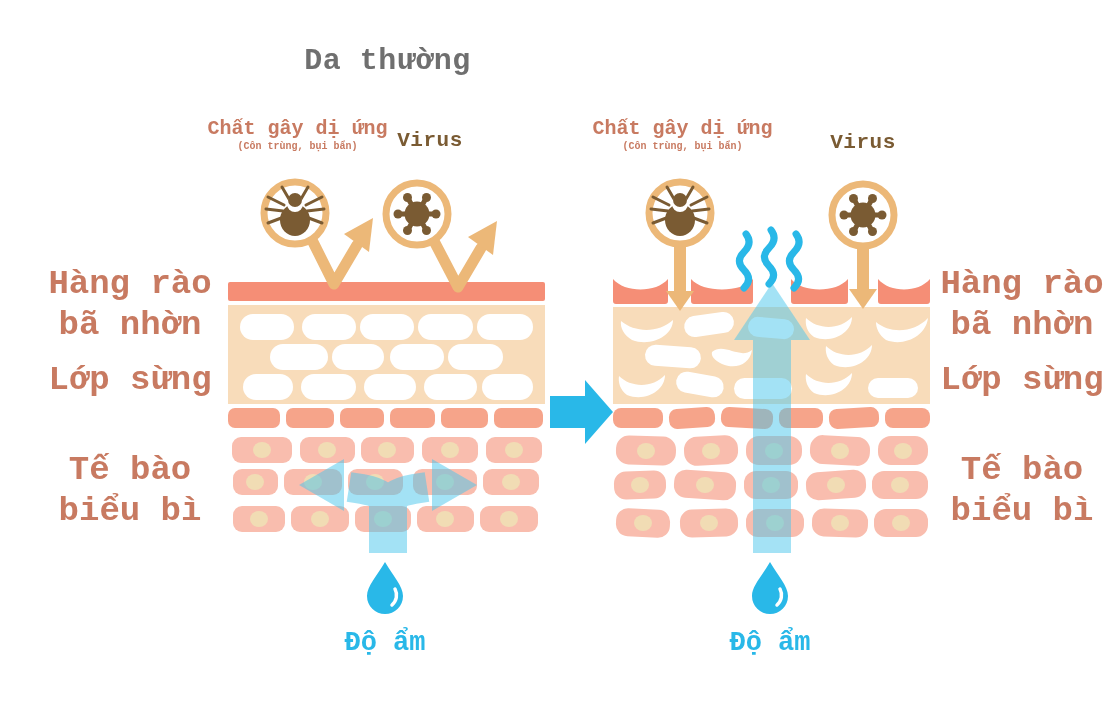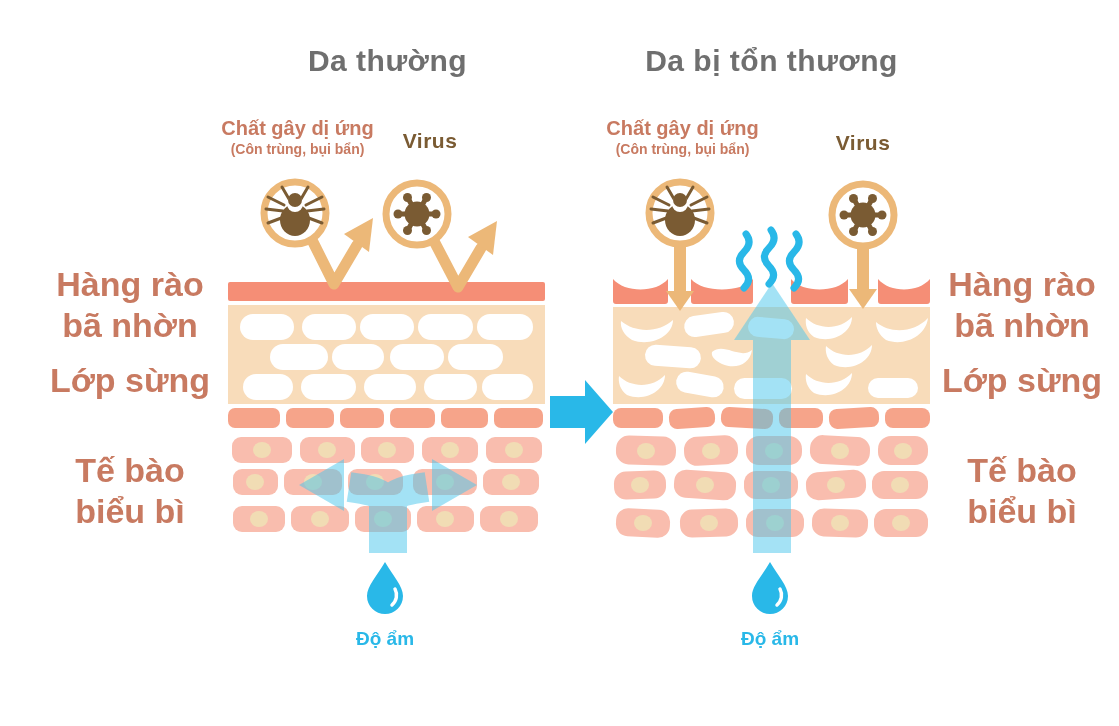--- a/index.html
+++ b/index.html
@@ -3,30 +3,30 @@
 <meta charset="utf-8">
 <style>
   :root{
     --title-gray:#6f6f6f; --label-salmon:#c87a61; --label-brown:#7a5b33;
     --tan:#ecb878; --barrier:#f58e76; --corneum-bg:#f8dcba;
     --cell-dark:#f6a48a; --cell-light:#f9bdae; --nucleus:#f1dcb4;
     --cyan:#29b8e8; --moisture:#4ac6ec;
   }
   html,body{margin:0;padding:0;background:#ffffff;}
   #stage{position:relative;width:1119px;height:726px;background:#fff;overflow:hidden;
-         font-family:Liberation Sans, sans-serif;}
+         font-family:Liberation Mono, monospace;}
   #art{position:absolute;left:0;top:0;}
   .lbl{position:absolute;text-align:center;font-weight:bold;line-height:1.15;}
   .title{font-size:30px;color:var(--title-gray);letter-spacing:.5px;}
   .salmon{color:var(--label-salmon);}
   .layer{font-size:34px;white-space:pre-line;line-height:1.2;}
   .allergen-main{font-size:20px;}
-  .allergen-sub{font-size:14px;font-weight:600;}
+  .allergen-sub{font-size:10px;font-weight:600;}
   .virus-lbl{font-size:21px;color:var(--label-brown);letter-spacing:.5px;}
-  .moist{font-size:19px;color:var(--cyan);}
+  .moist{font-size:27px;color:var(--cyan);}
   
   .f-barrier{fill:var(--barrier);} .f-corneum{fill:var(--corneum-bg);}
   .f-white{fill:#ffffff;} .f-dark{fill:var(--cell-dark);} .f-cell{fill:var(--cell-light);}
   .f-nuc{fill:var(--nucleus);} .f-tan{fill:var(--tan);} .s-tan{stroke:var(--tan);fill:none;}
   .f-cyan{fill:var(--cyan);} .s-cyan{stroke:var(--cyan);fill:none;}
   .f-moist{fill:var(--moisture);} .s-moist{stroke:var(--moisture);fill:none;}
   .f-brown{fill:var(--label-brown);} .s-brown{stroke:var(--label-brown);fill:none;}
 </style>
 </head>
 <body>
@@ -229,21 +229,20 @@
       </g>
       <circle cx="680" cy="213" r="31" fill="#ffffff" stroke="var(--tan)" stroke-width="7"></circle>
       <use href="#mite" transform="translate(680,213)"></use>
       <circle cx="863" cy="215" r="31" fill="#ffffff" stroke="var(--tan)" stroke-width="7"></circle>
       <use href="#virusicon" transform="translate(863,215)"></use>
       <use href="#drop" transform="translate(770,588)"></use>
     </g>
   </svg>
 
   <div class="lbl title" style="left:230px;top:44px;width:315px;">Da thường</div>
-  <div class="lbl title" style="left:613px;top:44px;width:317px;">Da bị tổn thương</div>
 
   <div class="lbl salmon allergen-main" style="left:200px;top:117px;width:195px;">Chất gây dị ứng</div>
   <div class="lbl salmon allergen-sub" style="left:200px;top:141px;width:195px;">(Côn trùng, bụi bẩn)</div>
   <div class="lbl virus-lbl" style="left:395px;top:129px;width:70px;">Virus</div>
 
   <div class="lbl salmon allergen-main" style="left:585px;top:117px;width:195px;">Chất gây dị ứng</div>
   <div class="lbl salmon allergen-sub" style="left:585px;top:141px;width:195px;">(Côn trùng, bụi bẩn)</div>
   <div class="lbl virus-lbl" style="left:828px;top:131px;width:70px;">Virus</div>
 
   <div class="lbl salmon layer" style="left:30px;top:264px;width:200px;">Hàng rào

